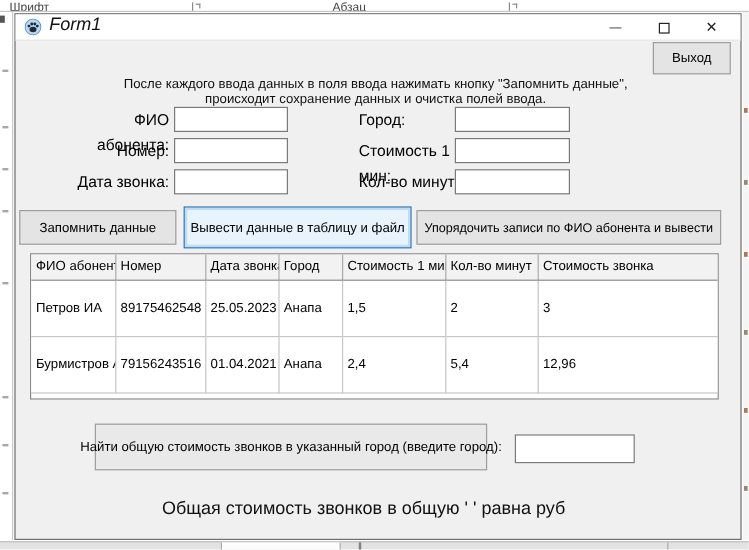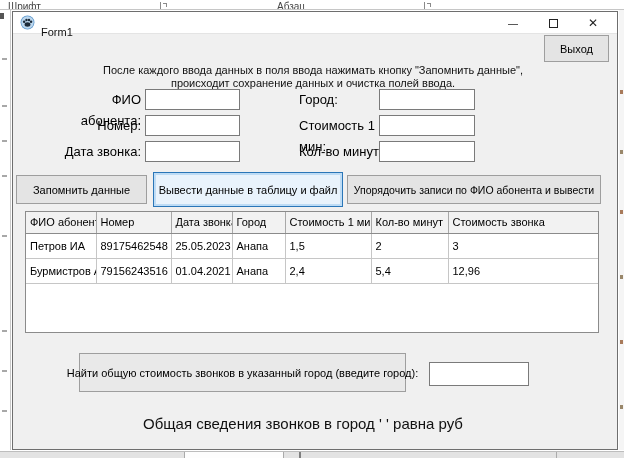--- a/index.html
+++ b/index.html
@@ -50,21 +50,21 @@
   
   .window {
     position: absolute; left: 12px; top: 11px; width: 606px; height: 439px;
     background: #f0f0f0; border: 1px solid #6e6e6e; z-index: 2;
   }
   .titlebar {
     position: absolute; left: 0; top: 0; width: 100%; height: 22px;
     background: #ffffff; border-bottom: 1px solid #e4e4e4;
   }
   .app-icon { position: absolute; left: 7px; top: 3px; width: 15px; height: 15px; }
-  .title-text { position: absolute; left: 28px; top: 14px; font-size: 11px; color: #111; }
+  .title-text { position: absolute; left: 28px; top: 0; font-size: 15px; color: #111; font-style: italic; }
   .cap-btn {
     position: absolute; top: 0; width: 36px; height: 22px;
     display: flex; align-items: center; justify-content: center;
     font-size: 10px; color: #222;
   }
   .cap-min   { left: 482px; }
   .cap-max   { left: 522px; }
   .cap-close { left: 562px; font-size: 12px; }
   .max-box { width: 9px; height: 9px; border: 1px solid #222; }
 
@@ -107,21 +107,21 @@
     background: #fff; border: 1px solid #8b8b8b; overflow: hidden;
   }
   table.grid { border-collapse: collapse; width: 572px; table-layout: fixed; }
   table.grid th {
     background: #f2f2f2; font-weight: normal; text-align: left;
     border-right: 1px solid #a8a8a8; border-bottom: 1px solid #8b8b8b;
     font-size: 11px; padding: 3px 4px; height: 21px; overflow: hidden; white-space: nowrap;
   }
   table.grid td {
     border-right: 1px solid #c6c6c6; border-bottom: 1px solid #c6c6c6;
-    font-size: 11px; padding: 6px 4px; height: 21px; overflow: hidden; white-space: nowrap;
+    font-size: 11px; padding: 17px 4px; height: 21px; overflow: hidden; white-space: nowrap;
     background: #fff;
   }
   table.grid th:last-child, table.grid td:last-child { border-right: none; }
 
   .search-btn {
     position: absolute; left: 66px; top: 341px; width: 327px; height: 39px;
     background: #e9e9e9; border: 1px solid #9e9e9e;
   }
   .search-input { left: 416px; top: 350px; width: 100px; height: 24px; }
 
@@ -253,15 +253,15 @@
           <td>5,4</td>
           <td>12,96</td>
         </tr>
       </tbody>
     </table>
   </div>
 
   <button class="btn search-btn">Найти общую стоимость звонков в указанный город (введите город):</button>
   <input class="txt search-input" value="" style="">
 
-  <div class="total-label">Общая сведения звонков в город ' ' равна руб</div>
+  <div class="total-label">Общая стоимость звонков в общую ' ' равна руб</div>
 
 </div>
 
 </body></html>

